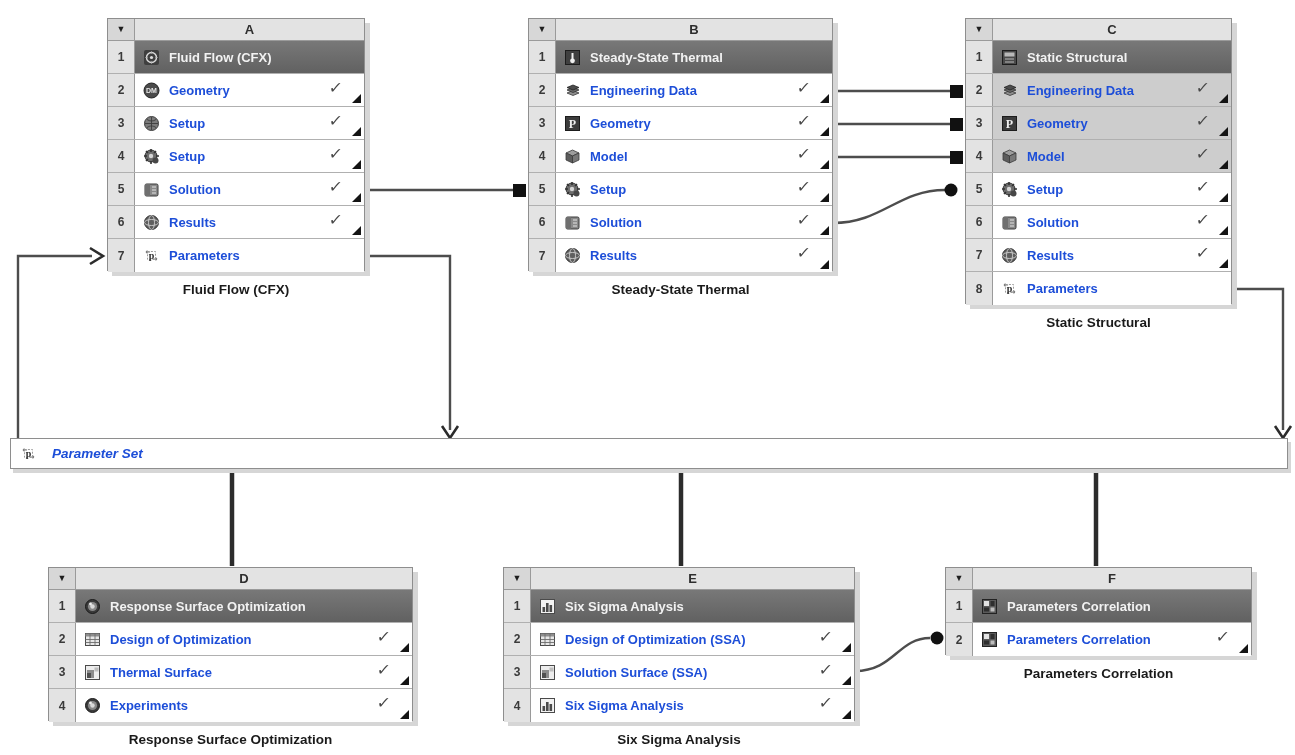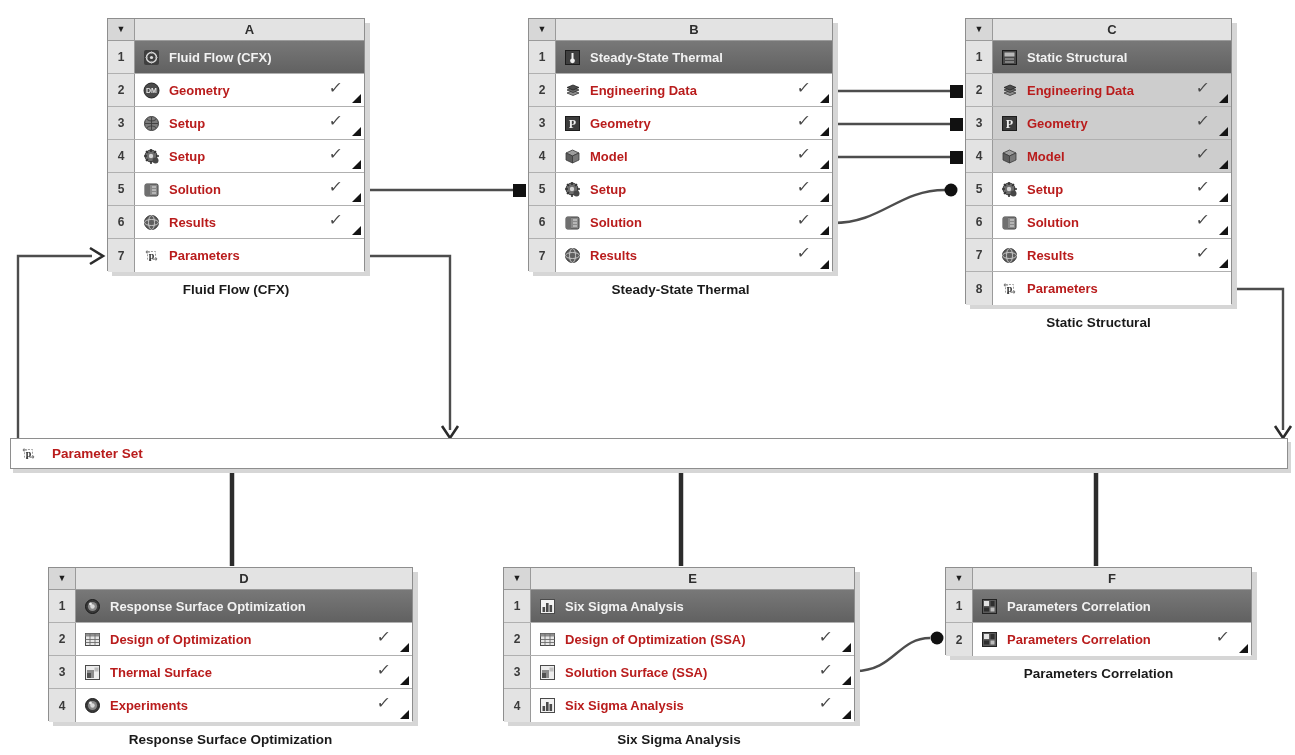--- a/index.html
+++ b/index.html
@@ -32,40 +32,40 @@
   }
   .main{
     position:relative;flex:1;display:flex;align-items:center;background:#ffffff;
     padding-left:7px;box-sizing:border-box;
   }
   .row.dark .main{background:linear-gradient(#787878,#616161);}
   .row.dark .lbl{color:#f2f2f2;}
   .row.shared .main{background:#cdcdcd;}
   .ic{width:19px;height:19px;display:inline-flex;align-items:center;justify-content:center;flex:none;}
   .ic svg{display:block;}
-  .lbl{font-size:13px;font-weight:700;color:#b91c1c;margin-left:8px;white-space:nowrap;}
+  .lbl{font-size:13px;font-weight:700;color:#1d4ed8;margin-left:8px;white-space:nowrap;}
   .chk{
     position:absolute;right:22px;top:4px;font-size:16px;font-weight:700;color:#474747;
     transform:skewX(-8deg);
   }
   .corner{
     position:absolute;right:3px;bottom:3px;width:0;height:0;
     border-bottom:9px solid #141414;border-left:9px solid transparent;cursor:pointer;
   }
   .caption{
     position:absolute;left:0;right:0;text-align:center;
     font-size:13.5px;font-weight:700;color:#1a1a1a;white-space:nowrap;
   }
   #param-set{
     position:absolute;left:10px;top:438px;width:1278px;height:31px;z-index:2;
     background:#ffffff;border:1px solid #8e8e8e;box-sizing:border-box;
     display:flex;align-items:center;box-shadow:3px 4px 0 0 #d6d6d6;
   }
   #param-set .ic{margin-left:8px;}
-  #param-set .lbl{margin-left:14px;font-size:13.5px;}
+  #param-set .lbl{margin-left:14px;font-size:13.5px;font-style:italic;}
 </style>
 </head>
 <body>
 
 <div id="canvas">
 
   <svg id="wires" viewBox="0 0 1295 755" xmlns="http://www.w3.org/2000/svg">
     <g stroke="#4d4d4d" stroke-width="2.4" fill="none">
       <path d="M365 190 H514"></path>
       <path d="M833 91 H951"></path>

